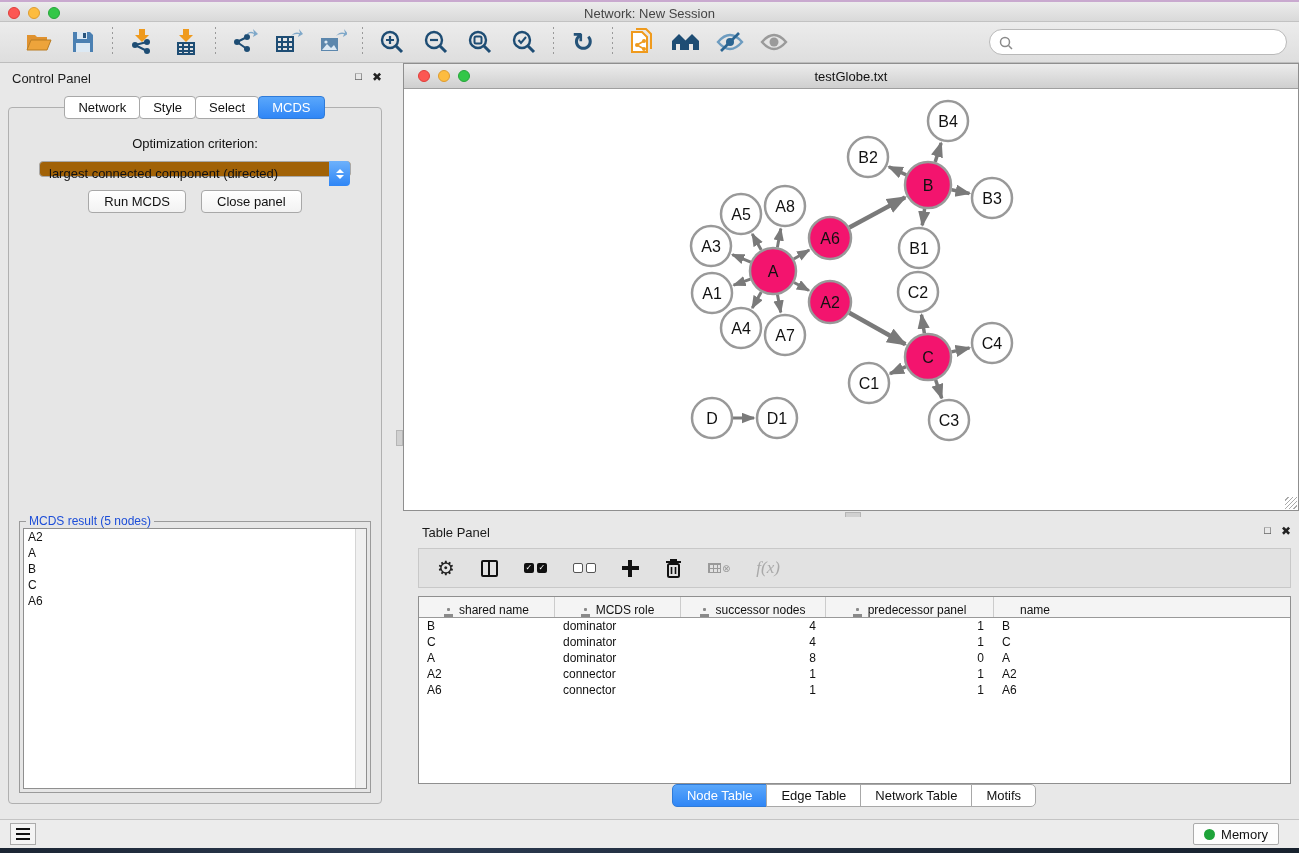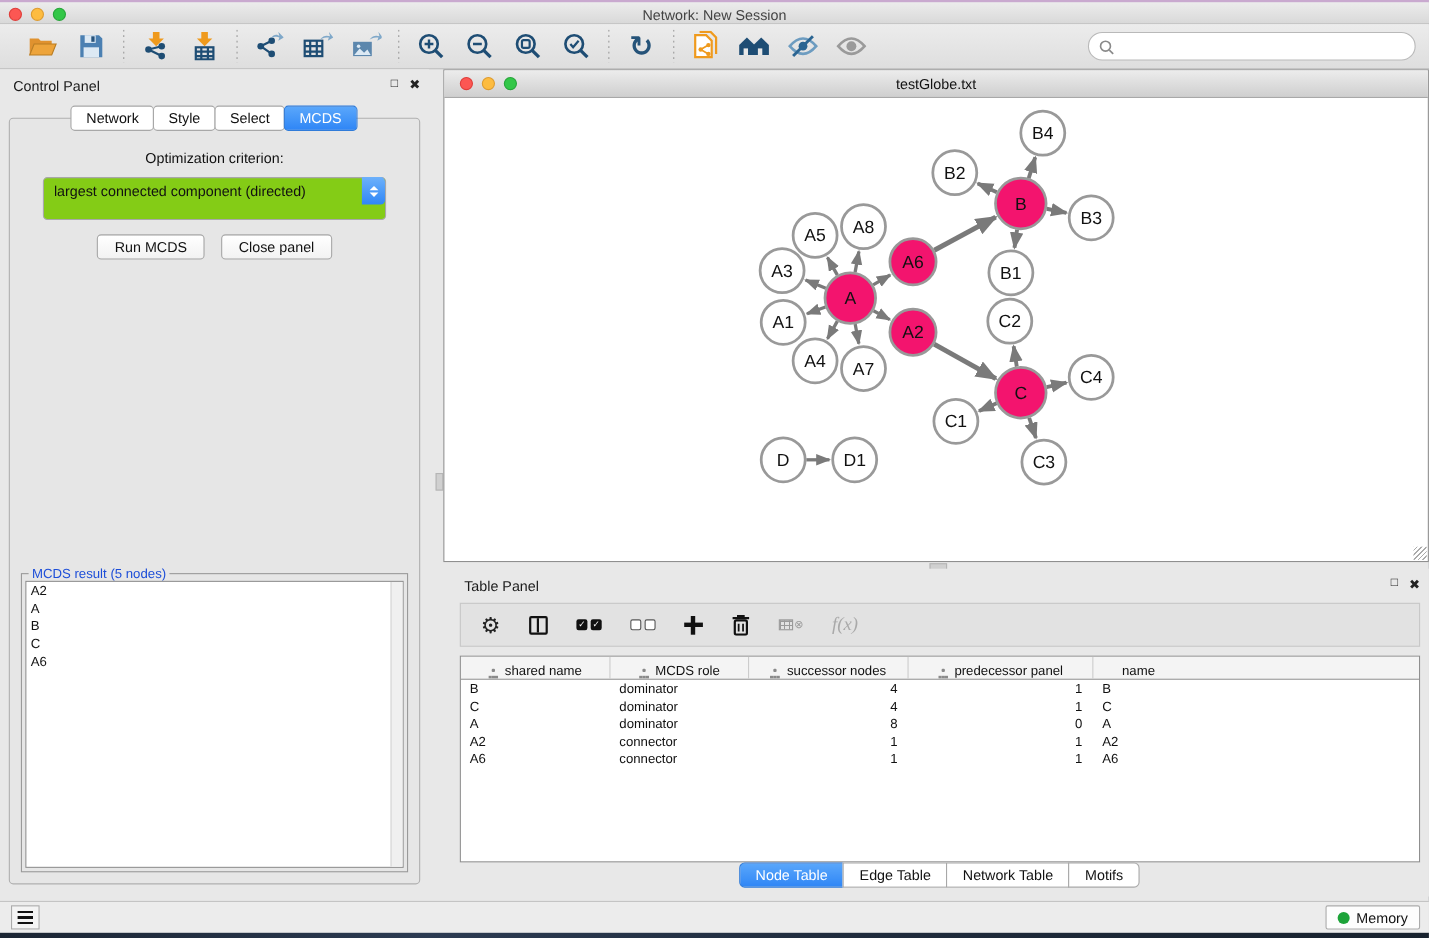--- a/index.html
+++ b/index.html
@@ -44,22 +44,22 @@
   .panel-icons .float-icon { font-size:11px; }
   .cp-tabs { position:absolute; left:0; top:33px; width:100%; display:flex;
     justify-content:center; gap:0; z-index:3; }
   .tab { background:#fff; border:1px solid #a8a8a8; padding:3px 13px; font-size:13px;
     color:#111; margin-left:-1px; border-radius:4px 4px 4px 4px; }
   .tab.active { background:linear-gradient(#5aa7fb,#2f86f6); color:#fff;
     border-color:#2f7bd9; }
   .cp-body { position:absolute; left:8px; top:44px; width:374px; height:697px;
     border:1px solid #b0b0b0; border-radius:4px; background:#e6e6e6; }
   .opt-label { margin-top:28px; text-align:center; font-size:13px; color:#111; }
-  .dropdown { position:relative; margin:10px auto 0; width:312px; height:39px;
-    background:#84cc16; border:1px solid #a8a8a8; border-radius:4px; font-size:13px;
+  .dropdown { position:relative; margin:10px auto 0; width:312px; height:16px;
+    background:#a16207; border:1px solid #a8a8a8; border-radius:4px; font-size:13px;
     color:#111; line-height:23px; padding-left:9px; }
   .dropdown .stepper { position:absolute; right:0; top:-1px; width:21px; height:25px;
     background:linear-gradient(#6db1fb,#2f86f6); border-radius:0 4px 4px 0;
     display:flex; flex-direction:column; align-items:center; justify-content:center; }
   .stepper i { display:block; width:0; height:0; border-left:4px solid transparent;
     border-right:4px solid transparent; }
   .stepper .up { border-bottom:4px solid #fff; margin-bottom:2px;}
   .stepper .down { border-top:4px solid #fff; }
   .cp-buttons { display:flex; justify-content:center; gap:15px; margin-top:13px; }
   .btn { background:linear-gradient(#ffffff,#f2f2f2); border:1px solid #a8a8a8;
@@ -151,21 +151,21 @@
     border-color:#2f7bd9; }
 
   
   .statusbar { position:absolute; left:0; top:819px; width:1299px; height:29px;
     background:#ececec; border-top:1px solid #c4c4c4; }
   .list-btn { position:absolute; left:10px; top:3px; width:26px; height:22px;
     background:#f4f4f4; border:1px solid #ababab; display:flex; align-items:center;
     justify-content:center; }
   .list-glyph { width:14px; height:12px;
     background:repeating-linear-gradient(#111 0 2px, transparent 2px 5px); }
-  .memory-btn { position:absolute; right:8px; top:3px; height:22px;
+  .memory-btn { position:absolute; right:20px; top:3px; height:22px;
     background:#fdfdfd; border:1px solid #ababab; border-radius:2px; display:flex;
     align-items:center; gap:6px; padding:0 10px; font-size:13px; color:#111; }
   .memory-dot { width:11px; height:11px; border-radius:50%; background:#1da339; }
   .desktop-strip { position:absolute; left:0; top:848px; width:1299px; height:5px;
     background:linear-gradient(90deg,#1b2533,#2c3b52 30%,#202c3d 60%,#18222e); }
 
   svg text { font-family:"Liberation Sans","DejaVu Sans",sans-serif; }
 </style>
 </head>
 <body>

